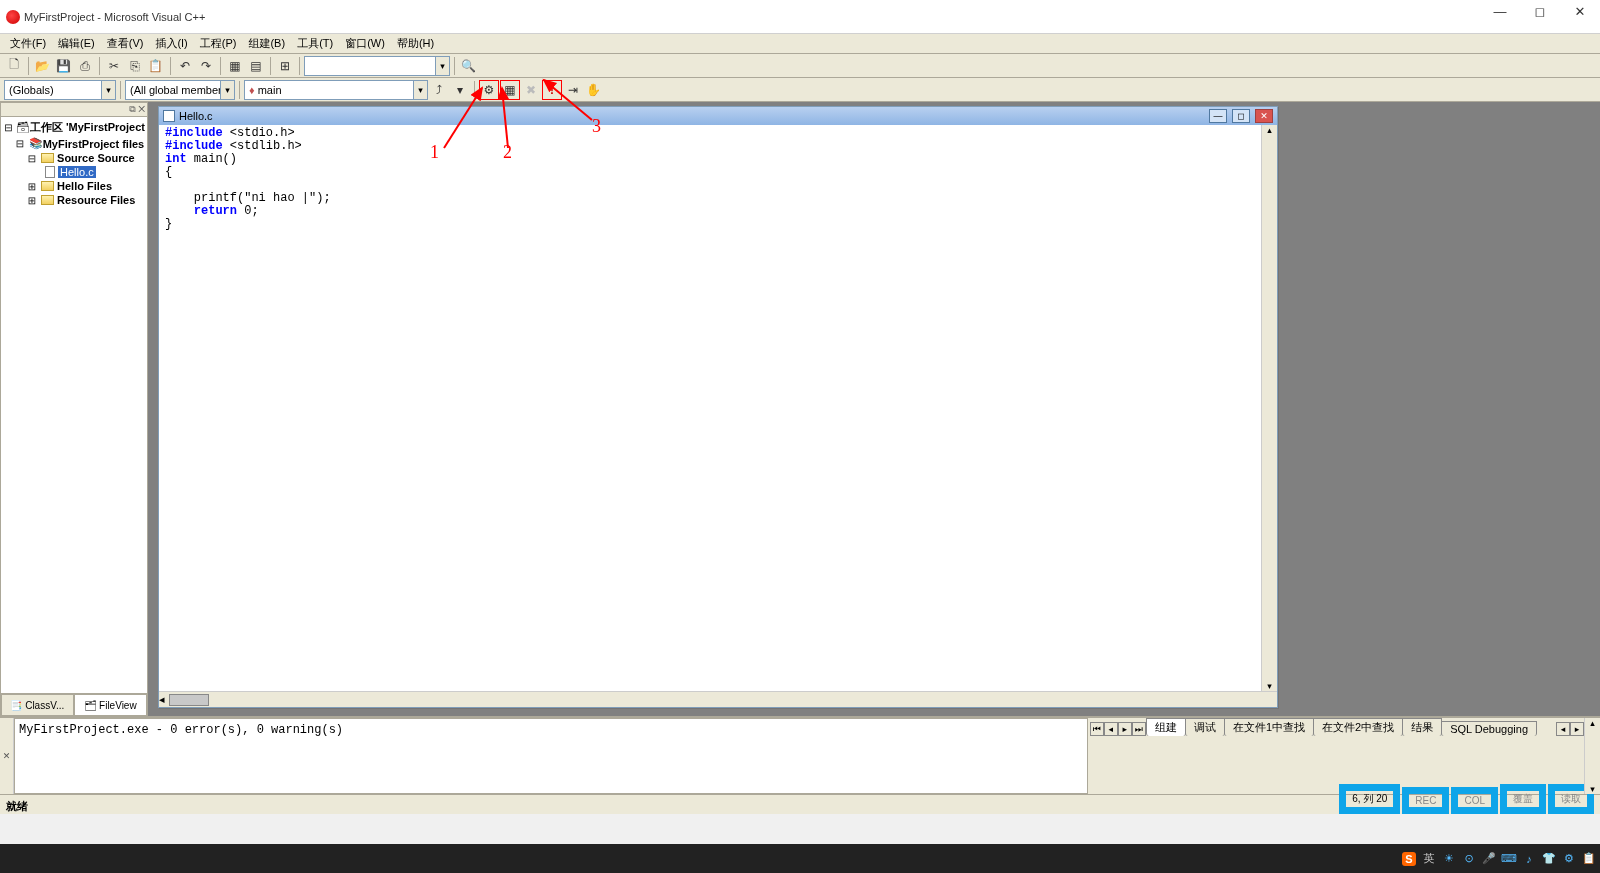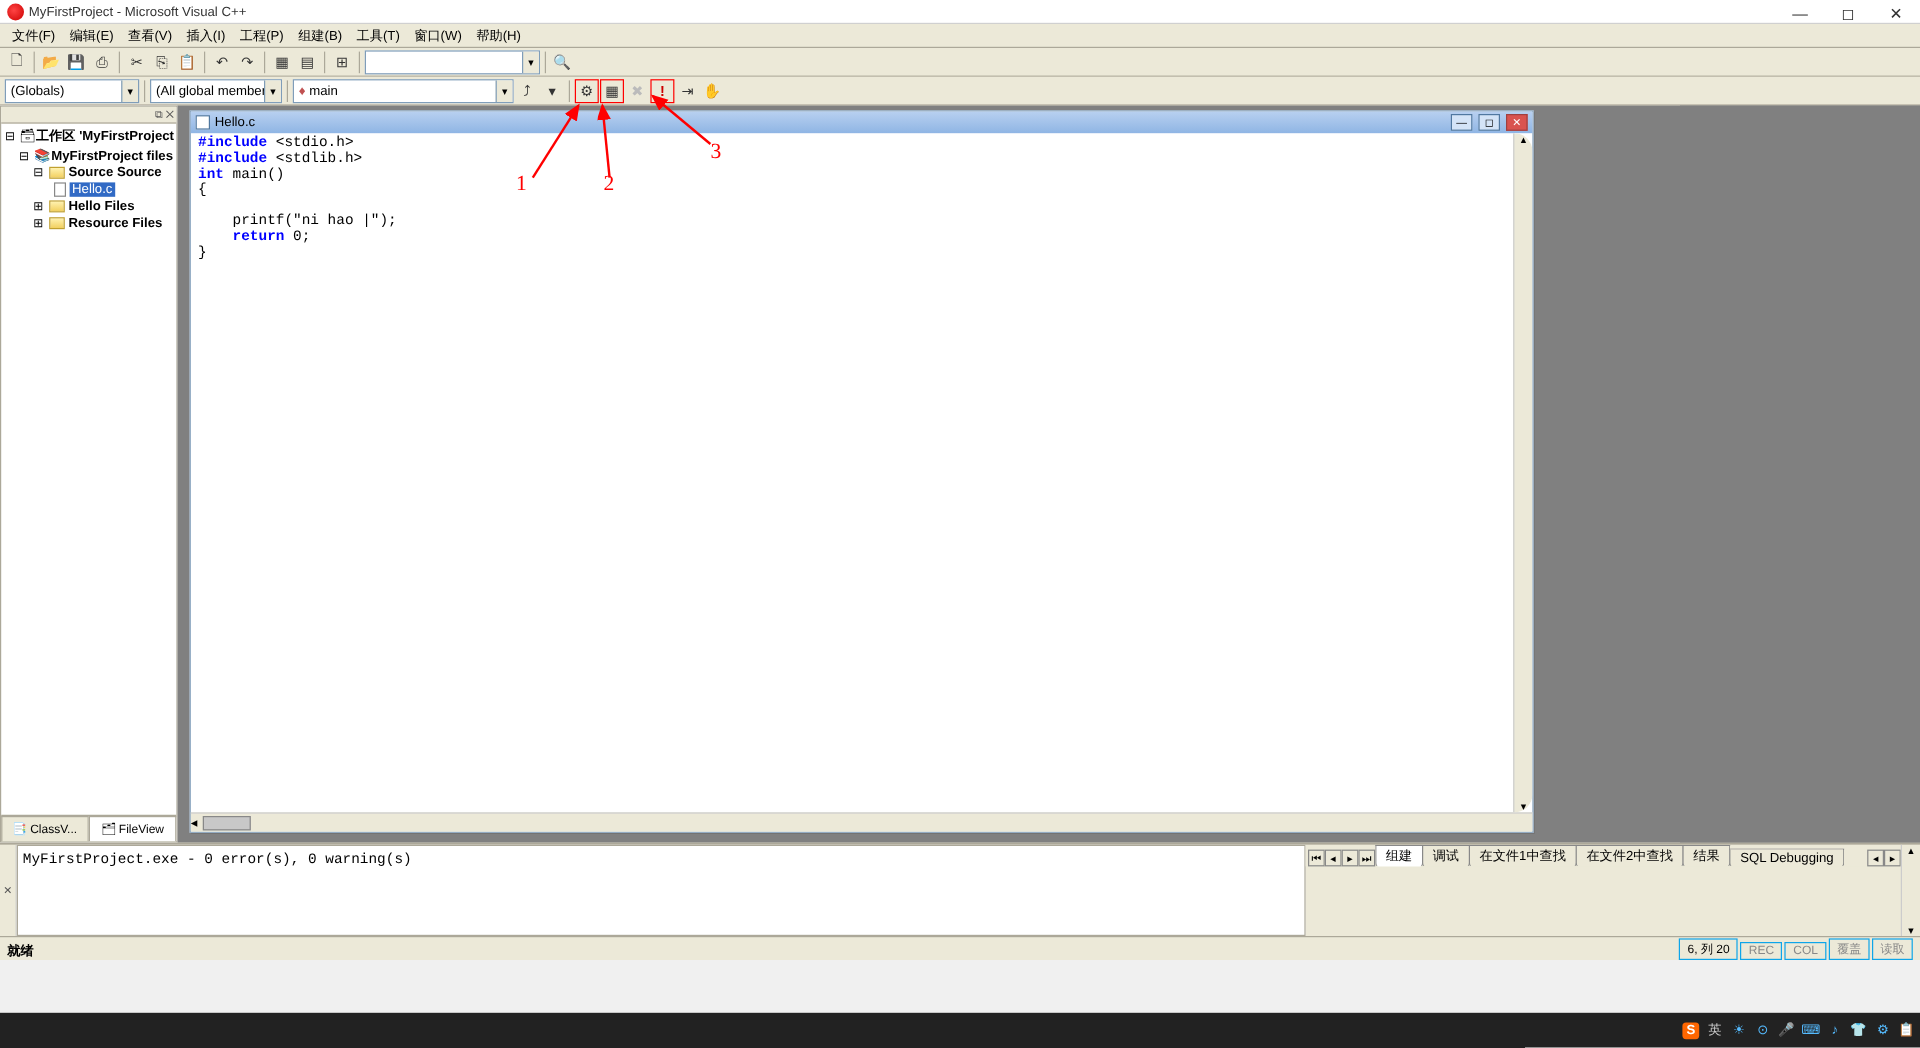--- a/index.html
+++ b/index.html
@@ -1,19 +1,19 @@
 <!DOCTYPE html>
 <html><head>
 <meta charset="utf-8">
 <style>
 * { box-sizing: border-box; margin: 0; padding: 0; }
 body { font-family: "Microsoft YaHei", Tahoma, Arial, sans-serif; font-size: 11px; background: #f0f0f0; width: 1600px; height: 873px; overflow: hidden; position: relative; }
 
 
-.titlebar { height: 20px; background: #fff; display: flex; align-items: center; padding: 0 6px; border-bottom: 1px solid #d0d0d0; }
+.titlebar { height: 34px; background: #fff; display: flex; align-items: center; padding: 0 6px; border-bottom: 1px solid #d0d0d0; }
 .titlebar .icon { width: 14px; height: 14px; margin-right: 4px; background: radial-gradient(circle at 40% 40%, #ff4444, #cc0000); border-radius: 50%; }
 .titlebar .title { flex: 1; color: #333; }
 .winbtns { position: absolute; top: 0; right: 0; display: flex; }
 .winbtn { width: 40px; height: 22px; display: flex; align-items: center; justify-content: center; font-size: 13px; color: #333; }
 
 
 .menubar { height: 20px; background: #ece9d8; border-bottom: 1px solid #aca899; display: flex; align-items: center; padding: 0 4px; }
 .menuitem { padding: 2px 6px; color: #000; cursor: default; }
 
 
@@ -41,21 +41,21 @@
 .sidetab.active { background: #fff; }
 
 
 .editorwrap { flex: 1; background: #808080; position: relative; padding: 2px 2px 2px 6px; }
 .codewin { position: absolute; left: 10px; top: 4px; width: 1120px; height: 602px; background: #fff; border: 1px solid #7f9db9; display: flex; flex-direction: column; box-shadow: 1px 1px 0 rgba(0,0,0,.1); }
 .codewin-title { height: 18px; background: linear-gradient(#b8d0f0,#8fb5e4); display: flex; align-items: center; padding: 0 4px; gap:4px; font-size:11px; }
 .codewin-title .docicon { width:12px; height:12px; background:#fff; border:1px solid #5078a0; }
 .codewin-title .spacer { flex:1; }
 .codewin-title .wbtn { width:18px; height:14px; border:1px solid #5078a0; background:#d4e4f7; display:flex; align-items:center; justify-content:center; font-size:9px; margin-left:1px;}
 .codewin-title .wbtn.cls { background:#d9534f; color:#fff; border-color:#a04040;}
-.codebody { flex:1; display:flex; overflow:hidden;border-radius:15px; }
+.codebody { flex:1; display:flex; overflow:hidden; }
 .codetext { flex:1; padding: 2px 6px; font-family: "Courier New", monospace; font-size: 12px; line-height: 13px; white-space: pre; color: #000; overflow:auto; }
 .kw { color: #0000ff; font-weight: bold; }
 .codescrollv { width:16px; background:#ece9d8; border-left:1px solid #ccc; position:relative;}
 .codescrollv::before{content:"▴";position:absolute;top:0;width:100%;text-align:center;font-size:9px;}
 .codescrollv::after{content:"▾";position:absolute;bottom:0;width:100%;text-align:center;font-size:9px;}
 .codescrollh { height:16px; background:#ece9d8; border-top:1px solid #ccc; display:flex; align-items:center; }
 .codescrollh .thumb{width:40px;height:12px;background:#c8c8c8;border:1px solid #888;margin-left:4px;}
 
 .rightgray { position:absolute; right:0; top:0; width:200px; height:100%; background:#808080; }
 
@@ -71,21 +71,21 @@
 .outtab.active { background:#fff; font-weight:normal; }
 .outscroll{ flex:1; display:flex; align-items:center; padding-left:20px;}
 .outscroll .nv{width:14px;height:14px;border:1px solid #888;background:#ece9d8;font-size:9px;display:flex;align-items:center;justify-content:center;}
 .outright { width:16px; background:#ece9d8; border-left:1px solid #ccc; position:relative;}
 .outright::before{content:"▴";position:absolute;top:0;width:100%;text-align:center;font-size:9px;}
 .outright::after{content:"▾";position:absolute;bottom:0;width:100%;text-align:center;font-size:9px;}
 
 
 .statusbar { height: 20px; background:#ece9d8; border-top:1px solid #aca899; display:flex; align-items:flex-end; font-size:11px; padding:0 6px; }
 .statusbar .spacer{flex:1;}
-.statcell { border:1px solid #0ea5e9; padding:1px 6px; margin-left:2px; color:#888; font-size:10px;}
+.statcell { border:7px solid #0ea5e9; padding:1px 6px; margin-left:2px; color:#888; font-size:10px;}
 .statcell.dark{color:#000;}
 
 
 .taskbar { position:absolute; bottom:0; left:0; right:0; height:29px; background:#222; display:flex; align-items:center; }
 .taskbar .tray { position:absolute; right:4px; display:flex; align-items:center; gap:6px; color:#ccc; font-size:11px;}
 .trayicon { width:14px; height:14px; display:flex; align-items:center; justify-content:center; font-size:11px;}
 .sogou { background:#ff6600; color:#fff; border-radius:3px; padding:0 2px; font-weight:bold;}
 
 
 .annotation { position:absolute; color:#ff0000; font-family: "Times New Roman", serif; font-size: 18px; pointer-events:none; }

